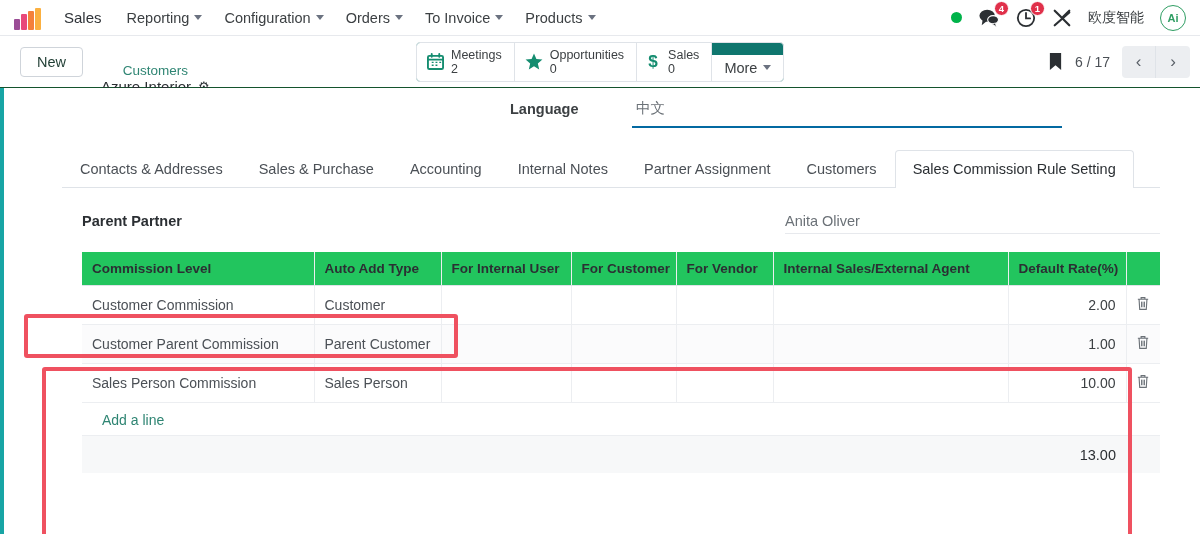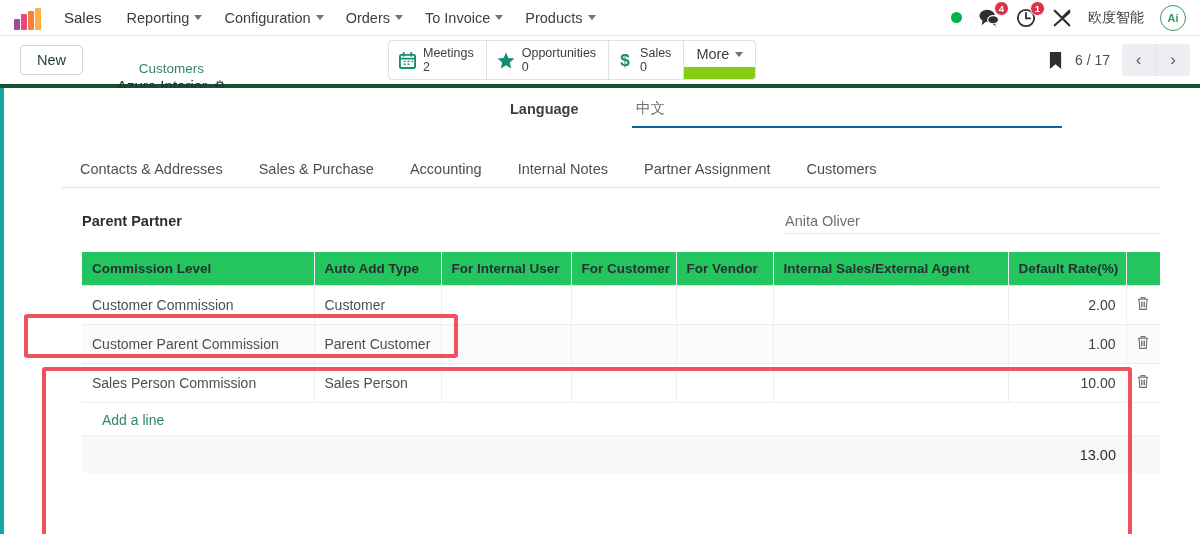--- a/index.html
+++ b/index.html
@@ -74,23 +74,23 @@
     display: flex; align-items: center; justify-content: center;
     font-size: 11px; color: #2f9e63; font-weight: bold;
     overflow: hidden;
   }
 
   
   .control-panel {
     height: 52px;
     display: flex; align-items: center;
     background: #ffffff;
-    border-bottom: 4px solid #14532d;
+    border-bottom: 1px solid #14532d;
     padding: 0 10px 0 20px;
-    gap: 16px;
+    gap: 0;
   }
   .btn-new {
     border: 1px solid #cfd4da;
     border-radius: 4px;
     background: #fff;
     color: #1f3d33;
     font-size: 14.5px;
     padding: 6px 16px;
     cursor: pointer;
     font-family: "Liberation Sans", sans-serif;
@@ -105,27 +105,27 @@
   .bc-bottom {
     font-size: 15px; color: #2b2f33;
     display: flex; align-items: center; gap: 7px;
   }
   .gear {
     font-size: 13px; color: #2b2f33; cursor: pointer; line-height: 1;
   }
 
   .stat-group {
     margin-left: auto; margin-right: auto;
-    display: flex; align-items: flex-start;
+    display: flex; align-items: flex-end;
     border: 1px solid #dfe3e8;
     border-radius: 4px;
     overflow: hidden;
-    background: #84cc16;
+    background: #0f766e;
     position: absolute;
-    left: 388px;
+    left: 416px;
   }
   .stat-btn {
     display: flex; align-items: center; gap: 7px;
     padding: 5px 12px 5px 10px;
     border-right: 1px solid #dfe3e8;
     cursor: pointer;
     background: #fff;
   }
   .stat-btn:last-child { border-right: none; }
   .stat-text { line-height: 1.12; }
@@ -463,20 +463,21 @@
       </div>
     </div>
 
     <div class="tabs">
       <div class="tab">Contacts &amp; Addresses</div>
       <div class="tab">Sales &amp; Purchase</div>
       <div class="tab">Accounting</div>
       <div class="tab">Internal Notes</div>
       <div class="tab">Partner Assignment</div>
       <div class="tab">Customers</div>
+      <div class="tab active">Sales Commission Rule Setting</div>
     </div>
 
     <div class="pp-row">
       <span class="pp-label">Parent Partner</span>
       <span class="pp-value-cell">
         <span class="pp-value">Anita Oliver</span>
       </span>
     </div>
 
     <div class="o2m">

